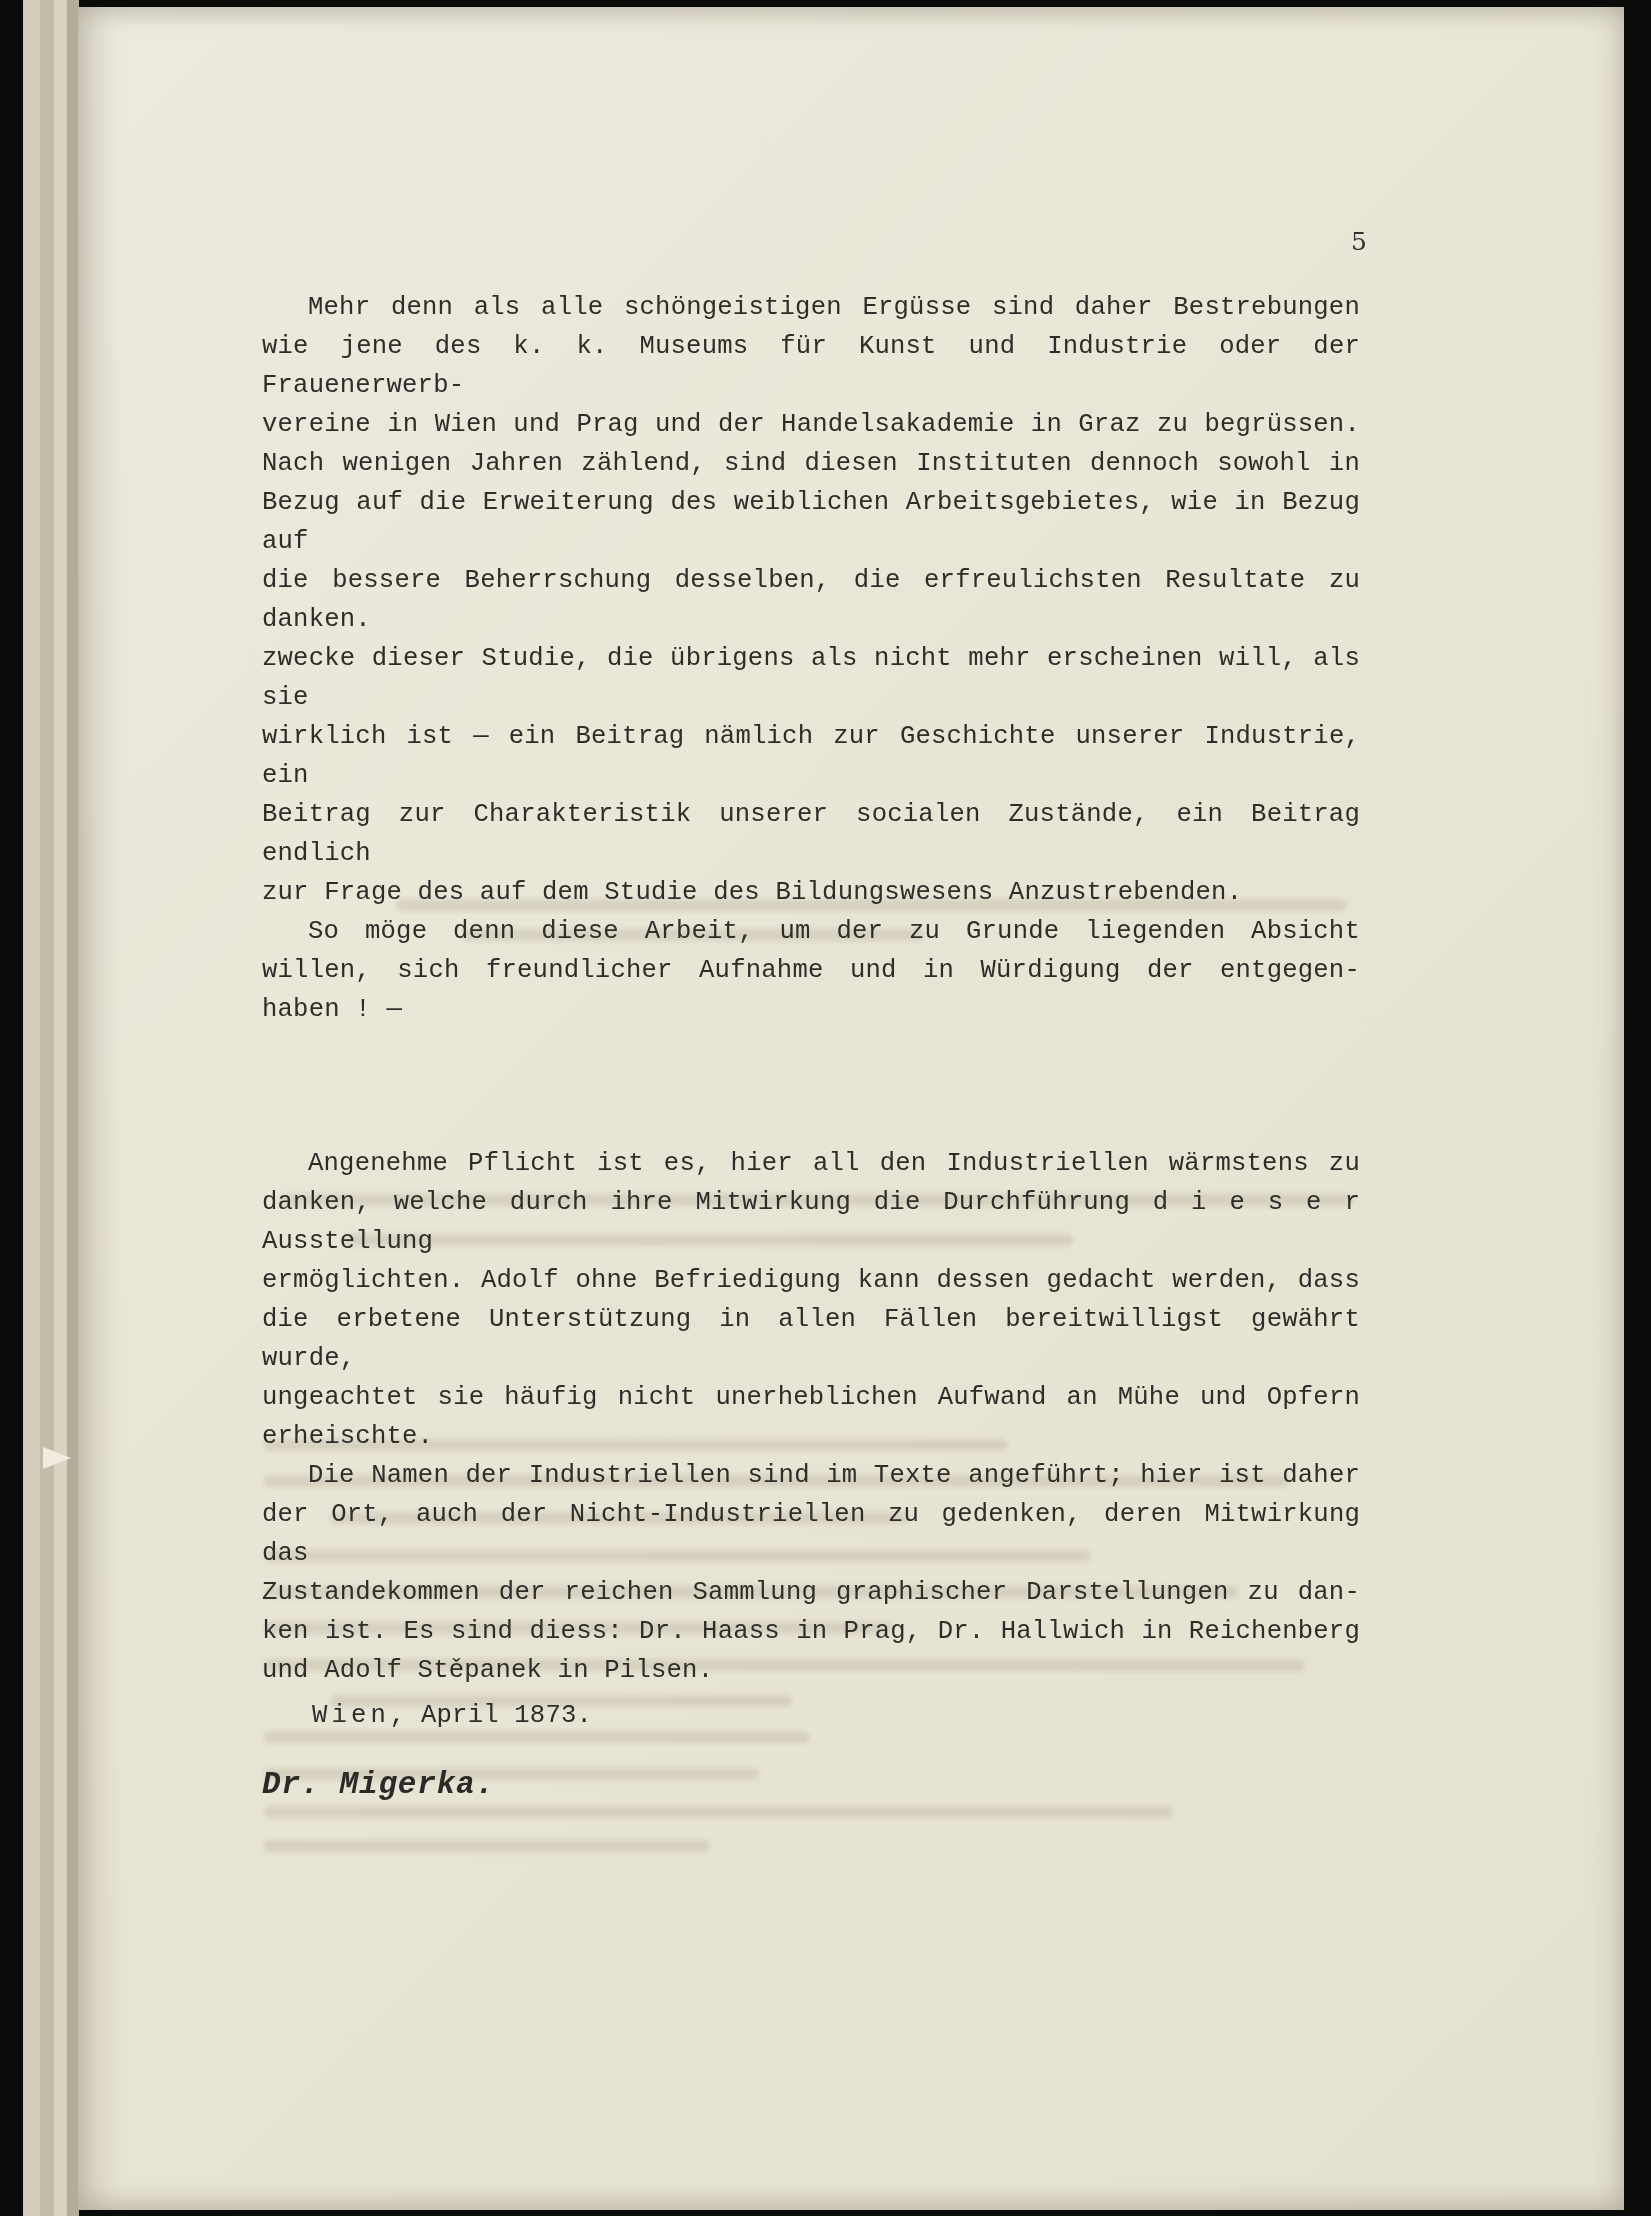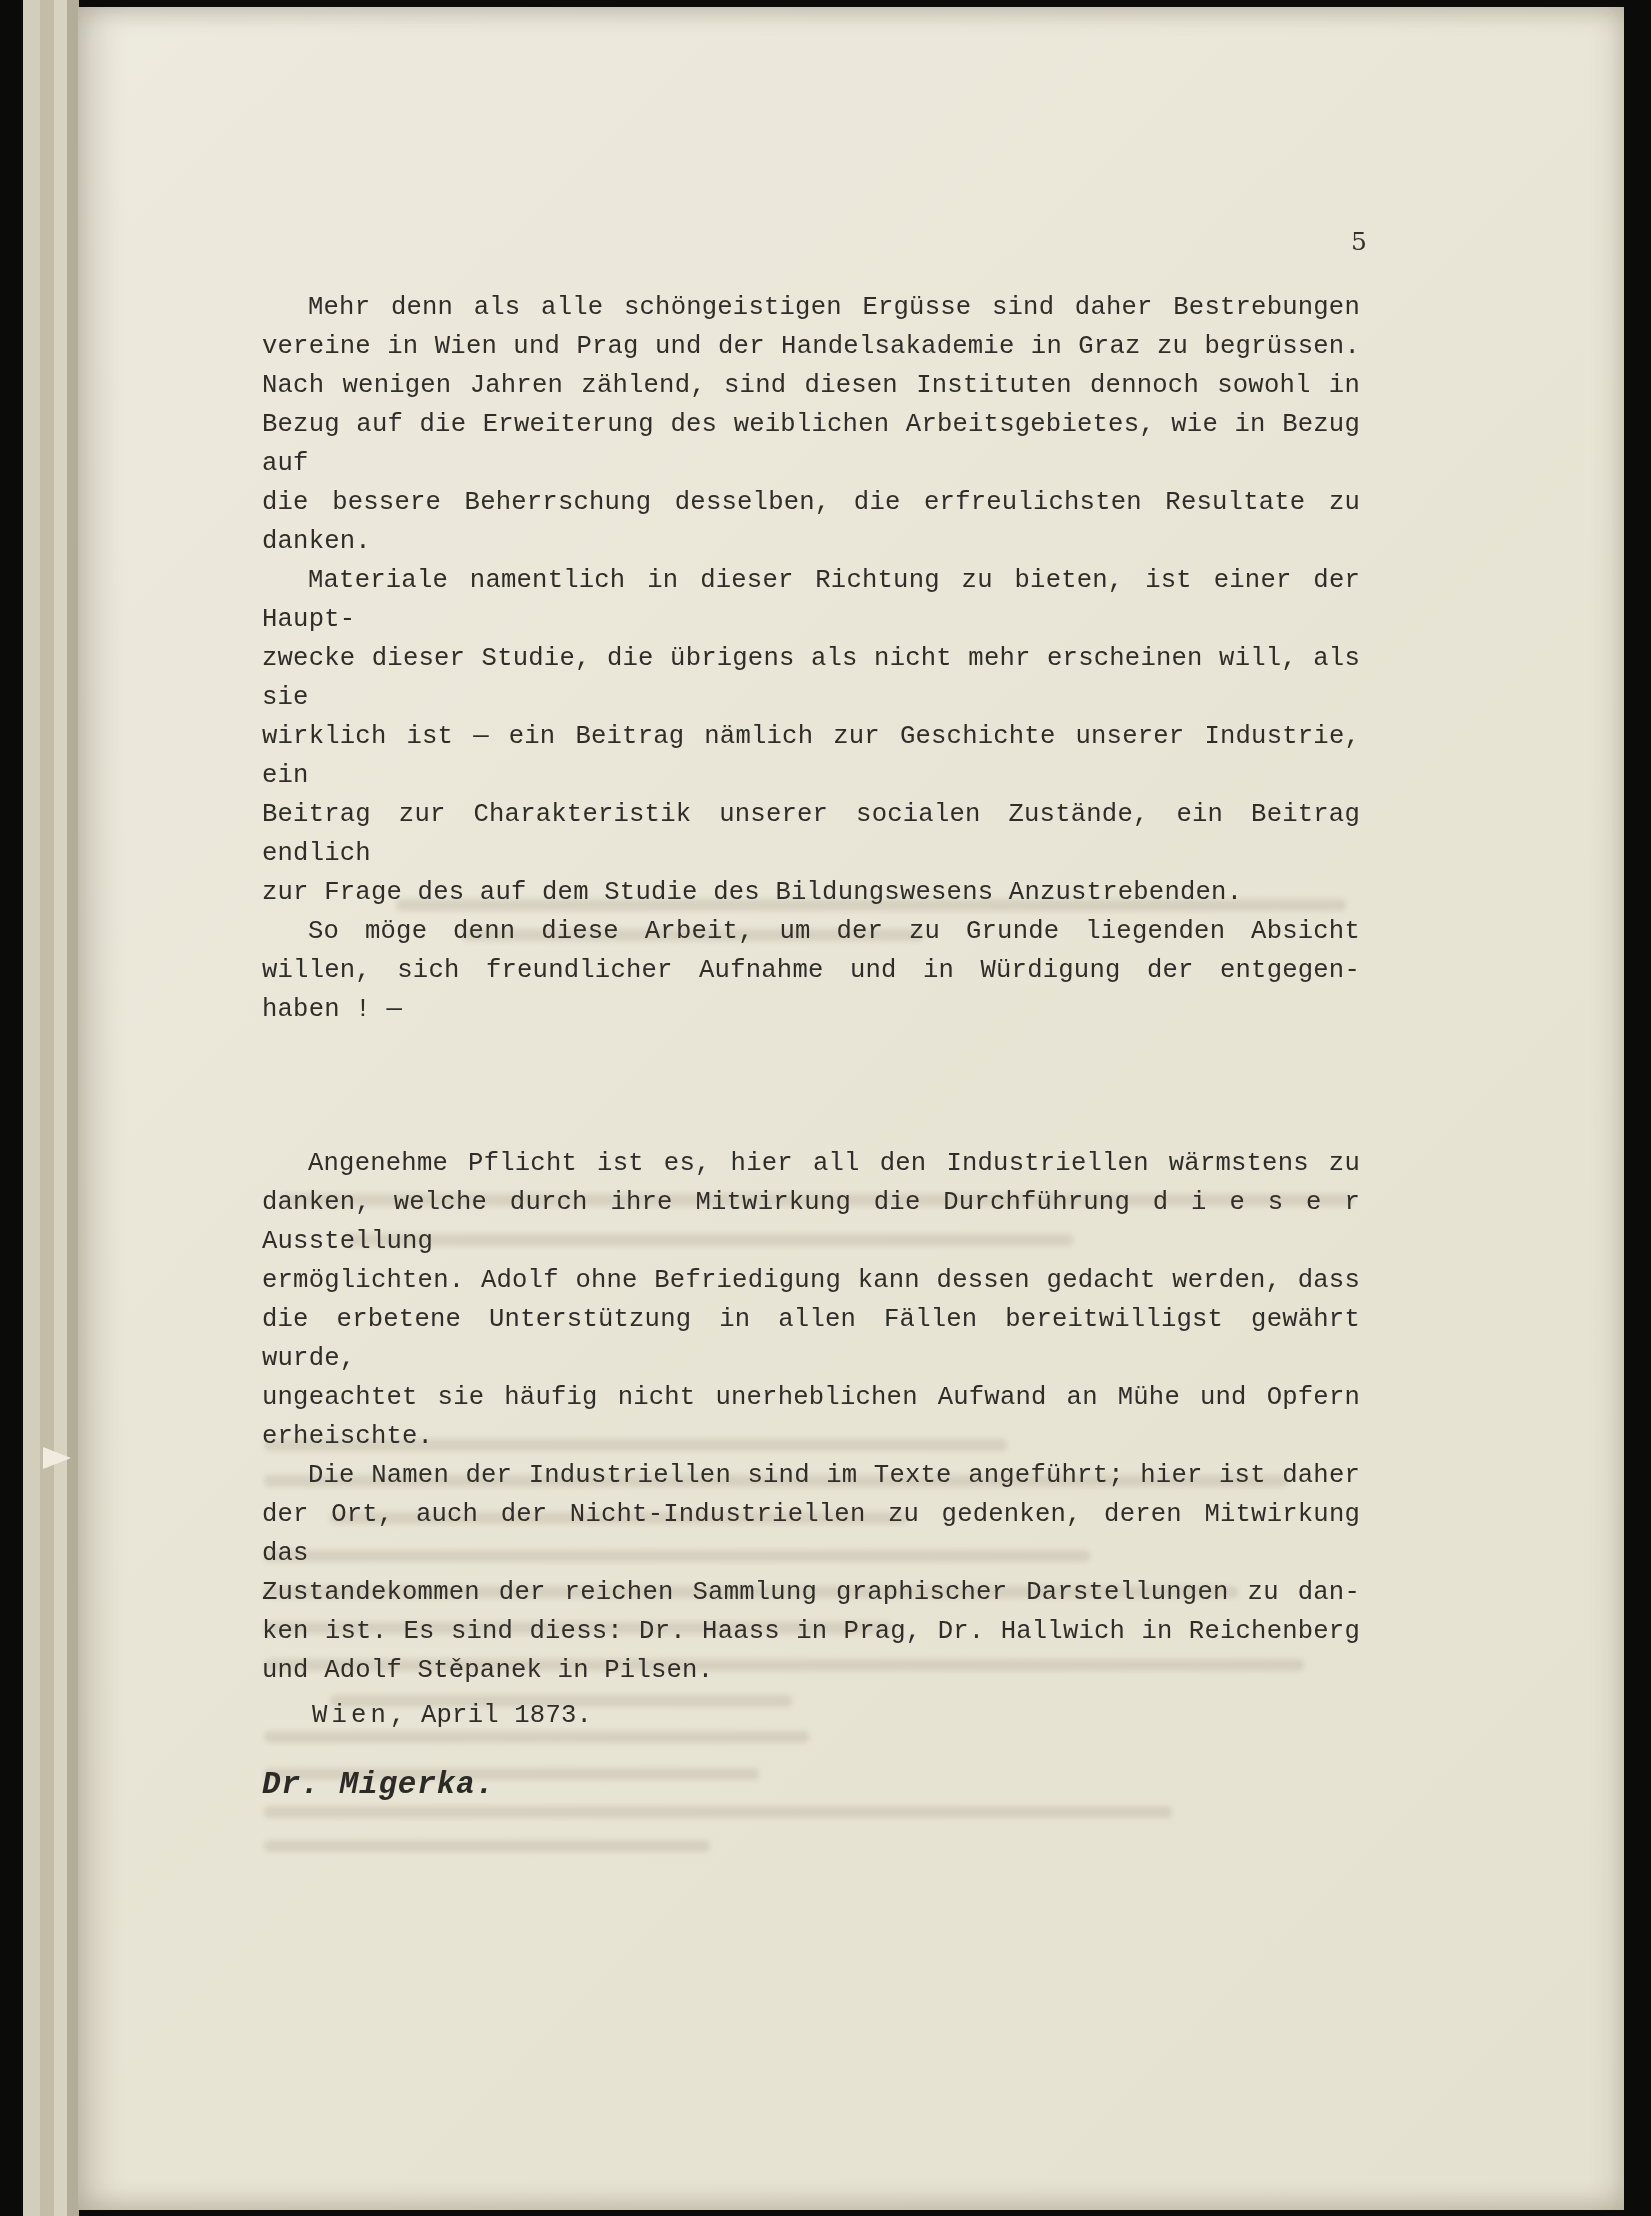--- a/index.html
+++ b/index.html
@@ -135,28 +135,28 @@
     <div class="ghost" style="left:252px; top:1688px; width:462px;"></div>
     <div class="ghost" style="left:186px; top:1724px; width:545px;"></div>
     <div class="ghost" style="left:186px; top:1761px; width:495px;"></div>
     <div class="ghost" style="left:186px; top:1799px; width:908px;"></div>
     <div class="ghost" style="left:186px; top:1833px; width:446px;"></div>
 
     <div class="text-block">
 
       <div class="para">
         <div class="ln ind">Mehr denn als alle schöngeistigen Ergüsse sind daher Bestrebungen</div>
+        <div class="ln">wie jene des k. k. Museums für Kunst und Industrie oder der Frauenerwerb-</div>
         <div class="ln">vereine in Wien und Prag und der Handelsakademie in Graz zu begrüssen.</div>
         <div class="ln">Nach wenigen Jahren zählend, sind diesen Instituten dennoch sowohl in</div>
         <div class="ln">Bezug auf die Erweiterung des weiblichen Arbeitsgebietes, wie in Bezug auf</div>
         <div class="ln last">die bessere Beherrschung desselben, die erfreulichsten Resultate zu danken.</div>
       </div>
 
       <div class="para">
-        <div class="ln ind">Materiale namentlich in dieser Richtung zu bieten, ist einer der Haupt-</div>
         <div class="ln">zwecke dieser Studie, die übrigens als nicht mehr erscheinen will, als sie</div>
         <div class="ln">wirklich ist — ein Beitrag nämlich zur Geschichte unserer Industrie, ein</div>
         <div class="ln">Beitrag zur Charakteristik unserer socialen Zustände, ein Beitrag endlich</div>
         <div class="ln last">zur Frage des auf dem Studie des Bildungswesens Anzustrebenden.</div>
       </div>
 
       <div class="para">
         <div class="ln ind">So möge denn diese Arbeit, um der zu Grunde liegenden Absicht</div>
         <div class="ln">willen, sich freundlicher Aufnahme und in Würdigung der entgegen-</div>
         <div class="ln last">haben ! —</div>

